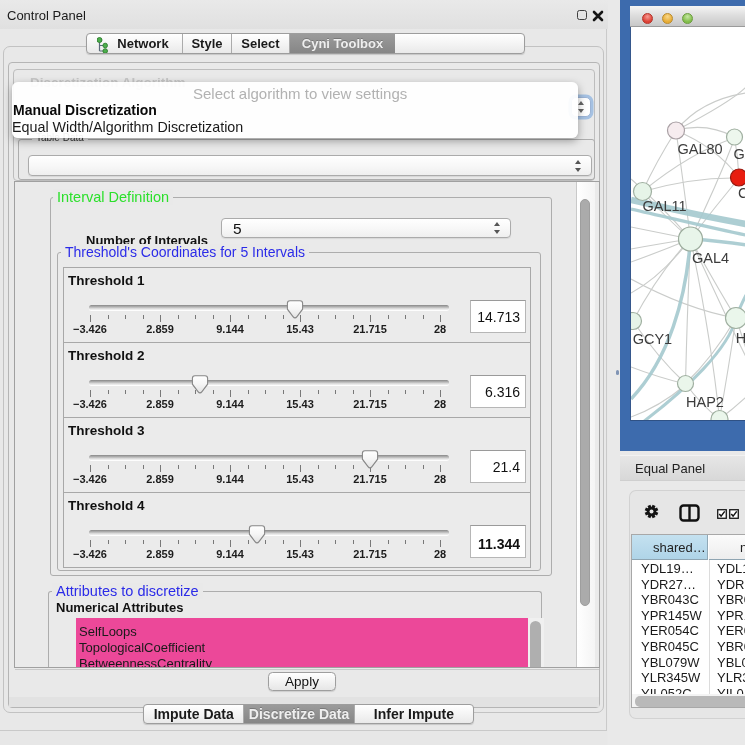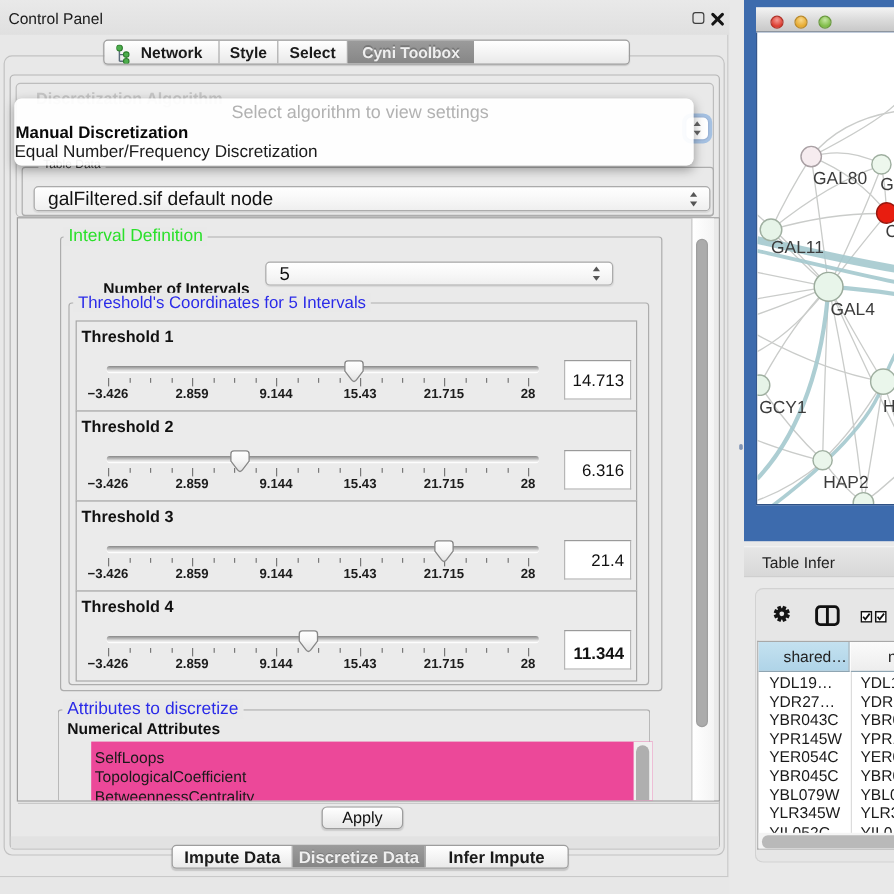--- a/index.html
+++ b/index.html
@@ -36,21 +36,20 @@
         <circle cx="8.2" cy="14" r="2.3" fill="#4CAE4C" stroke="#2E7D2E" stroke-width="0.9"></circle>
       </svg></div>
 <div style="width:49px;">Style</div>
 <div style="width:58px;">Select</div>
 <div class="sel" style="width:105px;">Cyni Toolbox</div>
 </div>
 <div class="abs" style="left:13px;top:69px;width:582px;height:112px;border:1px solid #BDBDBD;border-radius:4px;"></div>
 <div class="grp" style="left:18px;top:139px;width:577px;height:41px;"></div>
 <div class="gtit nw" style="left:32px;top:131px;color:#333;font-size:10px;">Table Data</div>
 <div class="combo abs" style="left:28px;top:155px;width:564px;height:21px;">
-    <span class="nw" style="position:absolute;left:11px;top:2px;font-size:16px;color:#111;">galFiltered.sif default node</span>
     <span class="ar"></span>
   </div>
 <div class="abs" style="left:14px;top:181px;width:586px;height:487px;border:1px solid #A0A0A0;background:#EAEAEA;"></div>
 <div class="grp" style="left:50px;top:197px;width:502px;height:379px;"></div>
 <div class="gtit nw" style="left:53px;top:189px;color:#2BE02B;font-size:14.5px;line-height:16px;">Interval Definition</div>
 <div class="abs nw" style="left:86px;top:221px;font-size:13px;font-weight:bold;color:#111;margin-top:12px;">Number of Intervals</div>
 <div class="combo abs" style="left:221px;top:218px;width:290px;height:20px;">
     <span class="nw" style="position:absolute;left:11px;top:1px;font-size:15.5px;color:#111;">5</span>
     <span class="ar"></span>
   </div>
@@ -244,21 +243,21 @@
 <div class="sel" style="width:111px;">Discretize Data</div>
 <div style="width:119px;">Infer Impute</div>
 </div>
 <div class="abs nw" style="left:30px;top:75px;font-size:13.5px;font-weight:bold;color:#C6C6C6;">Discretization Algorithm</div>
 <div class="abs" style="left:571px;top:97px;width:20px;height:20px;background:#FFF;border:1px solid #9CB4D6;border-radius:5px;box-shadow:0 0 0 2.5px rgba(110,160,220,0.55);"></div>
 <div class="abs" style="left:578px;top:101px;width:0;height:0;border-left:3.5px solid transparent;border-right:3.5px solid transparent;border-bottom:4.5px solid #666;"></div>
 <div class="abs" style="left:578px;top:109px;width:0;height:0;border-left:3.5px solid transparent;border-right:3.5px solid transparent;border-top:4.5px solid #666;"></div>
 <div class="abs" style="left:12px;top:82px;width:566px;height:56px;background:rgba(255,255,255,0.93);border-radius:6px;box-shadow:0 3px 9px rgba(0,0,0,0.35);"></div>
 <div class="abs nw" style="left:193px;top:85px;font-size:15px;color:#B2B2B2;">Select algorithm to view settings</div>
 <div class="abs nw" style="left:13px;top:102px;font-size:14px;font-weight:bold;color:#0A0A0A;">Manual Discretization</div>
-<div class="abs nw" style="left:12px;top:118.5px;font-size:14.3px;color:#1A1A1A;">Equal Number/Frequency Discretization</div>
+<div class="abs nw" style="left:12px;top:118.5px;font-size:14.3px;color:#1A1A1A;">Equal Width/Algorithm Discretization</div>
 <div class="abs" style="left:0;top:730px;width:607px;height:1px;background:#C9C9C9;"></div>
 <div class="abs" style="left:0;top:731px;width:607px;height:14px;background:#E7E7E7;"></div>
 <div class="abs" style="left:608px;top:0;width:137px;height:745px;background:#E9E9E9;"></div>
 <div class="abs" style="left:615.5px;top:370px;width:3.5px;height:5px;background:#8094B4;border-radius:2px;"></div>
 <div class="abs" style="left:620px;top:0;width:125px;height:451px;background:#3D6BAD;"></div>
 <div class="abs" style="left:630px;top:6px;width:115px;height:21px;background:linear-gradient(180deg,#F4F4F4 0%,#DCDCDC 50%,#C8C8C8 100%);border-bottom:1px solid #9B9B9B;"></div>
 <div class="abs" style="left:641.5px;top:12.5px;width:11px;height:11px;border-radius:50%;background:radial-gradient(circle at 50% 30%, #F59A94 0%, #DD4135 65%);border:1px solid #B2332A;"></div>
 <div class="abs" style="left:661.5px;top:12.5px;width:11px;height:11px;border-radius:50%;background:radial-gradient(circle at 50% 30%, #F8D789 0%, #E7AC35 65%);border:1px solid #BA8A2B;"></div>
 <div class="abs" style="left:681.5px;top:12.5px;width:11px;height:11px;border-radius:50%;background:radial-gradient(circle at 50% 30%, #C5E6A2 0%, #82BE4B 65%);border:1px solid #6A9B3E;"></div>
 <div class="abs" style="left:630px;top:27px;width:115px;height:394px;background:#FFF;overflow:hidden;border-left:1px solid #35578C;border-bottom:1px solid #2F5184;">
@@ -315,21 +314,21 @@
 <text x="46.5" y="126.5" font-size="14.5" fill="#3C3C3C" font-family="Liberation Sans,sans-serif">GAL80</text>
 <text x="102.5" y="131.5" font-size="14.5" fill="#3C3C3C" font-family="Liberation Sans,sans-serif">GA</text>
 <text x="107" y="170.5" font-size="14.5" fill="#3C3C3C" font-family="Liberation Sans,sans-serif">CY</text>
 <text x="11.5" y="184" font-size="14.5" fill="#3C3C3C" font-family="Liberation Sans,sans-serif">GAL11</text>
 <text x="61" y="235.5" font-size="14.5" fill="#3C3C3C" font-family="Liberation Sans,sans-serif">GAL4</text>
 <text x="1.7" y="317" font-size="14.5" fill="#3C3C3C" font-family="Liberation Sans,sans-serif">GCY1</text>
 <text x="104.8" y="316" font-size="14.5" fill="#3C3C3C" font-family="Liberation Sans,sans-serif">HA</text>
 <text x="55" y="380" font-size="14.5" fill="#3C3C3C" font-family="Liberation Sans,sans-serif">HAP2</text>
 </svg></div>
 <div class="abs" style="left:620px;top:455px;width:125px;height:26px;background:linear-gradient(180deg,#E6E6E6,#D8D8D8);border-top:1px solid #F2F2F2;border-bottom:1px solid #CFCFCF;"></div>
-<div class="abs nw" style="left:635px;top:461px;font-size:13px;color:#222;">Table Infer</div>
+<div class="abs nw" style="left:635px;top:461px;font-size:13px;color:#222;">Equal Panel</div>
 <div class="abs" style="left:629px;top:490px;width:116px;height:229px;background:#E6E6E6;border:1px solid #D2D2D2;border-radius:7px 0 0 7px;border-right:none;"></div>
 <svg class="abs" style="left:644px;top:504px" width="15" height="15" viewBox="0 0 15 15">
     <g stroke="#141414" stroke-width="3.1">
       <path d="M10.09 8.57 L13.69 10.06"></path>
       <path d="M8.57 10.09 L10.06 13.69"></path>
       <path d="M6.43 10.09 L4.94 13.69"></path>
       <path d="M4.91 8.57 L1.31 10.06"></path>
       <path d="M4.91 6.43 L1.31 4.94"></path>
       <path d="M6.43 4.91 L4.94 1.31"></path>
       <path d="M8.57 4.91 L10.06 1.31"></path>

